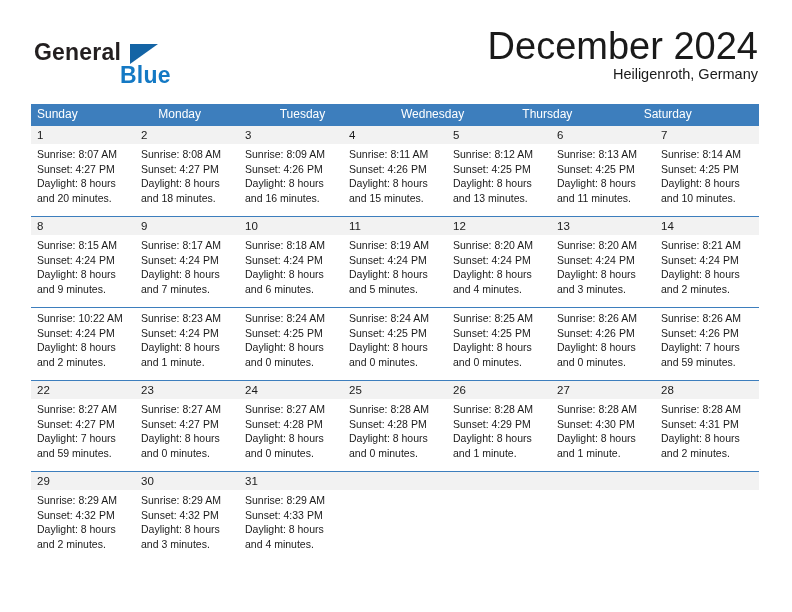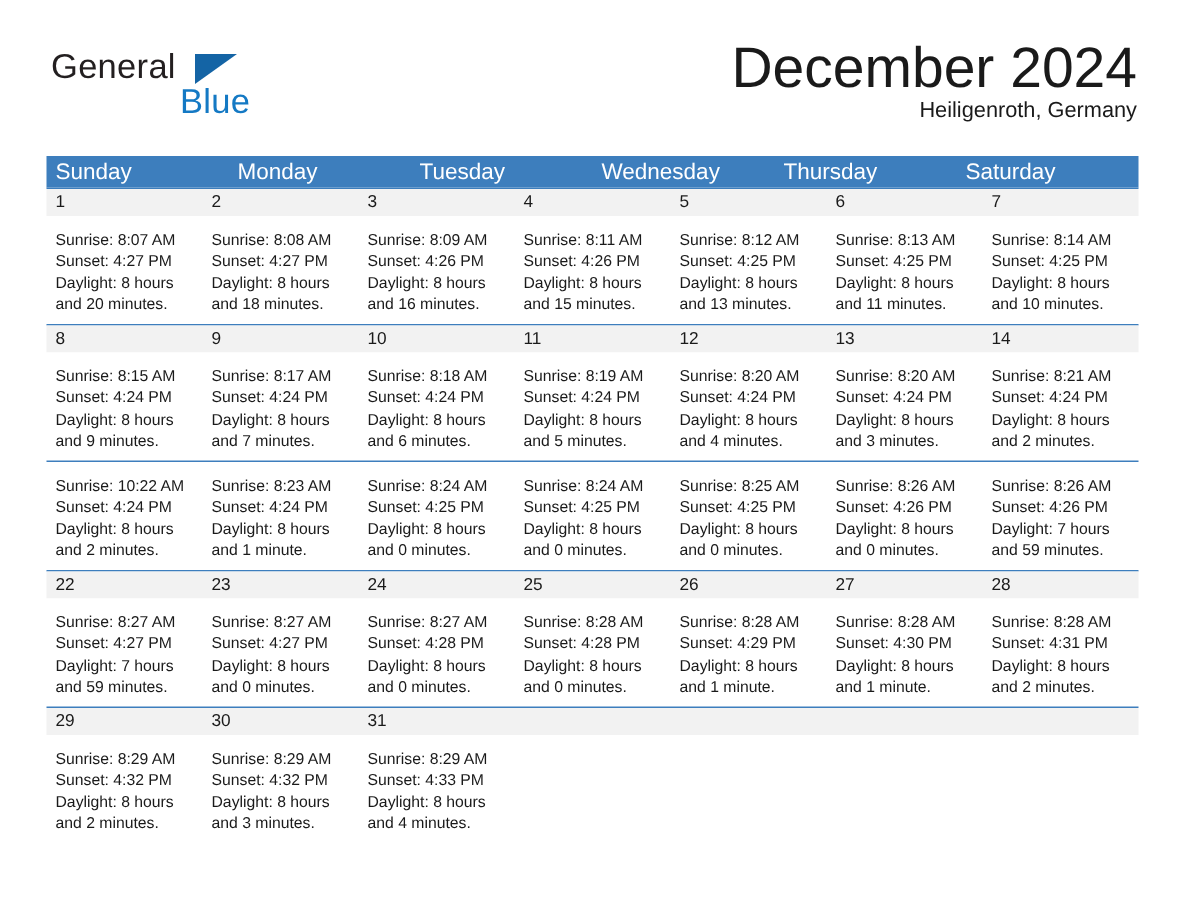--- a/index.html
+++ b/index.html
@@ -25,23 +25,24 @@
   .header {
     position: absolute;
     left: 31px;
     top: 28px;
     right: 34px;
     height: 70px;
   }
   .brand {
     position: absolute;
     left: 0;
-    top: 0;
+    top: 8px;
     width: 220px;
     height: 62px;
+    font-weight: bold;
   }
   .brand-general {
     position: absolute;
     left: 3px;
     top: 3px;
     font-size: 23px;
     color: #231f20;
     letter-spacing: 0.2px;
   }
   .brand-triangle {
@@ -90,21 +91,21 @@
     width: 728px;
   }
   .dow-row {
     display: flex;
     background: #3d7ebd;
     height: 21px;
   }
   .dow-cell {
     flex: 1 1 0;
     color: #ffffff;
-    font-size: 15px;
+    font-size: 12px;
     line-height: 21px;
     padding-left: 6px;
     box-sizing: border-box;
     white-space: nowrap;
   }
 
   .week {
     border-top: 1.5px solid #3d7ebd;
   }
   .week:first-of-type {
@@ -112,21 +113,20 @@
   }
   .week-numbers {
     display: flex;
     background: #f2f2f2;
     height: 18px;
   }
   .week-body {
     display: flex;
     background: #ffffff;
     height: 72px;
-    align-items: center;
   }
   .num-cell {
     flex: 1 1 0;
     font-size: 11.5px;
     line-height: 18px;
     padding-left: 6px;
     box-sizing: border-box;
     color: #1a1a1a;
   }
   .day-cell {

